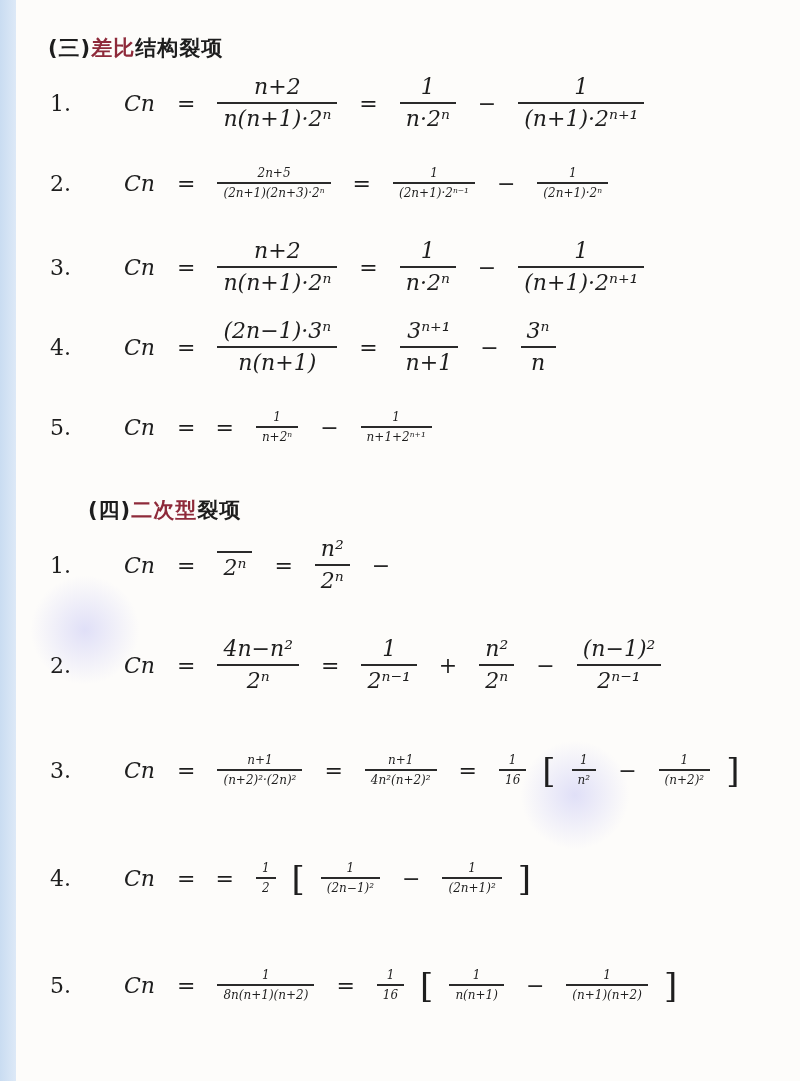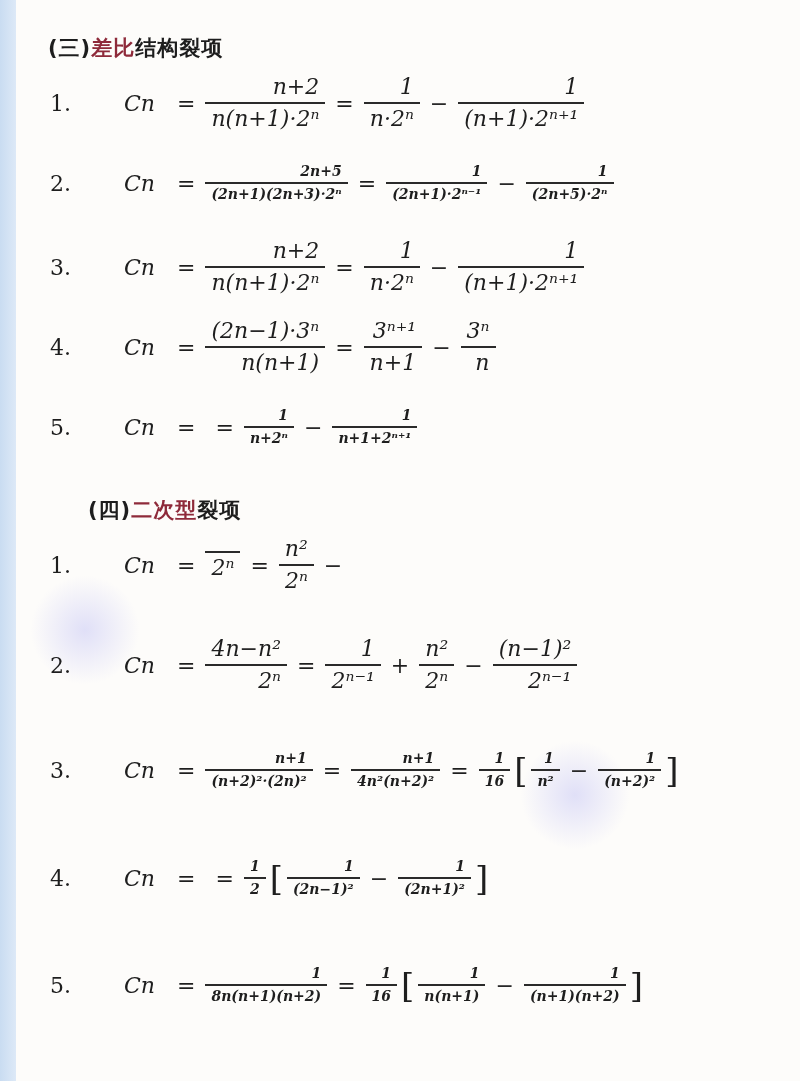--- a/index.html
+++ b/index.html
@@ -21,25 +21,25 @@
   .heading .hl { color:#8e2a3a; }
   .row {
     position:absolute; left:0; width:800px; display:flex; align-items:center;
     font-size:22px; font-style:italic;
   }
   .num { position:absolute; left:50px; font-style:normal; font-size:22px; }
   .lhs { position:absolute; left:108px; display:flex; align-items:center; }
   .expr { display:flex; align-items:center; }
   .cn { margin-right:12px;margin-left:16px; }
   .op { margin:0 10px; font-style:normal; }
-  .frac { display:inline-flex; flex-direction:column; align-items:flex-end; margin:0 0; }
+  .frac { display:inline-flex; flex-direction:column; align-items:center; margin:0 12px; }
   .frac .n, .frac .d { padding:0 6px; white-space:nowrap; line-height:1.2; }
   .frac .bar { height:1.5px; background:#2a2a2a; align-self:stretch; margin:2px 0; }
   .br { font-style:normal; font-size:34px; margin:0 4px; font-weight:300; }
-  .small { font-size:14px;font-weight:bold; }
+  .small { font-size:12px; }
   .sparkle {
     position:absolute; width:110px; height:110px; border-radius:50%;
     background:radial-gradient(circle,rgba(200,200,245,0.55),rgba(230,230,250,0) 70%);
   }
 </style>
 </head>
 <body>
 
 <div class="side-strip"></div>
 <div class="sparkle" style="left:30px;top:575px;"></div>
@@ -89,21 +89,21 @@
       <span class="op">=</span>
       <span class="frac small">
           <span class="n">1</span>
           <span class="bar"></span>
           <span class="d">(2n+1)·2ⁿ⁻¹</span>
         </span>
       <span class="op">−</span>
       <span class="frac small">
           <span class="n">1</span>
           <span class="bar"></span>
-          <span class="d">(2n+5)·2ⁿ</span>
+          <span class="d">(2n+1)·2ⁿ</span>
         </span>
     </div>
   </div>
 
   <div class="row" style="top:242px;height:50px;">
     <span class="num">3.</span>
     <div class="lhs expr">
       <span class="cn">Cn</span>
       <span class="op">=</span>
       <span class="frac">

